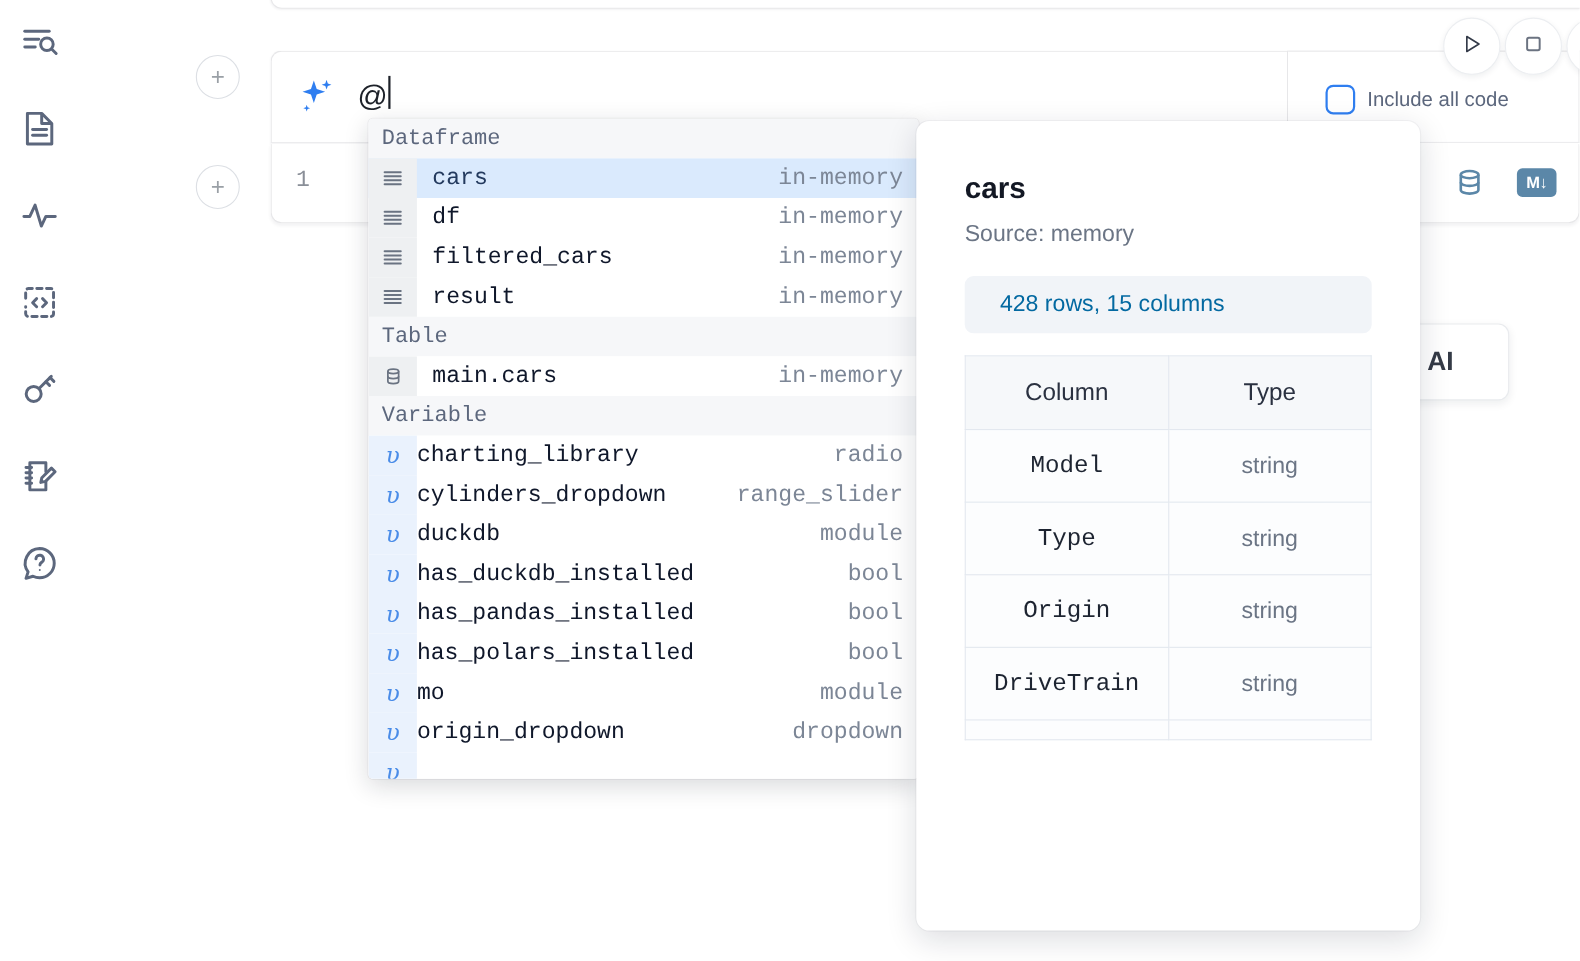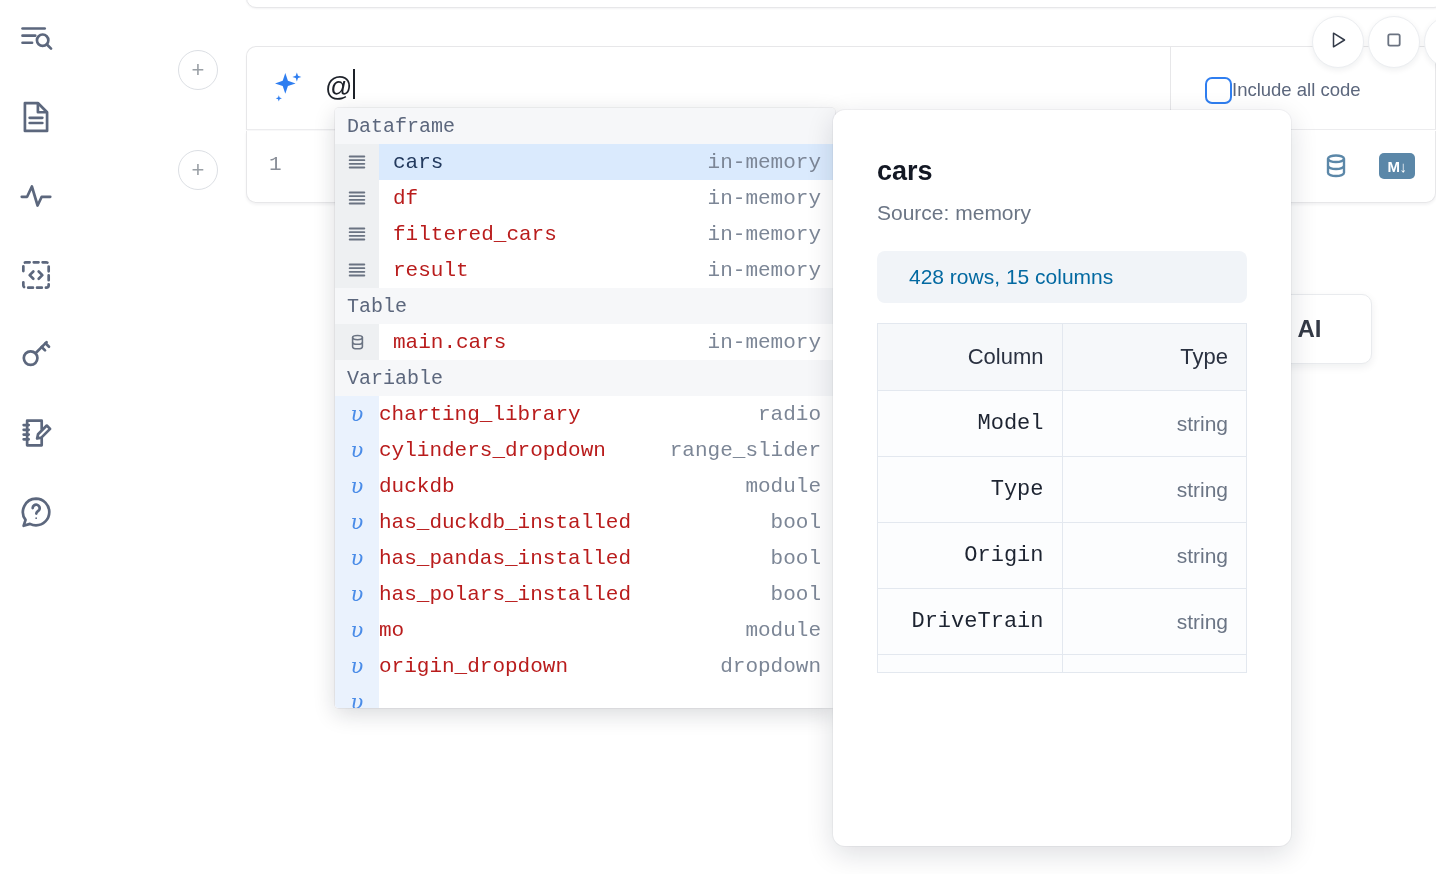--- a/index.html
+++ b/index.html
@@ -77,21 +77,21 @@
   .prompt-right {
     position: absolute; left: 1171px; top: 46px;
     width: 265px; height: 84px;
     background: #ffffff;
     border-top: 1px solid #e7e7e9;
     border-right: 1px solid #e7e7e9;
     border-bottom: 1px solid #ececee;
     display: flex; align-items: center;
     padding-left: 34px;
   }
-  .chk-row { display: flex; align-items: center; margin-top: 4px; }
+  .chk-row { display: flex; align-items: center; gap: 11px; margin-top: 4px; }
   .chk {
     width: 27px; height: 27px; border-radius: 7px;
     border: 2px solid #2f7ef0; background: #fff; cursor: pointer;
   }
   .chk-label { font-size: 18.5px; color: #5c677d; white-space: nowrap; }
 
   
   .round-btn {
     position: absolute; width: 52px; height: 52px; border-radius: 50%;
     background: #ffffff; border: 1px solid #eceef1;
@@ -164,21 +164,21 @@
     height: 36px; display: flex; align-items: center;
     font-size: 21px; cursor: pointer; background: #ffffff;
   }
   .ac-row.selected { background: #daeafd; }
   .ac-row .ic {
     width: 44px; height: 36px; flex: 0 0 44px;
     display: flex; align-items: center; justify-content: center;
     background: #eef0f2;
   }
   .ac-row.var .ic { background: #eaf2fd; color: #4a8ce8; font-style: italic; font-size: 21px; font-family: "DejaVu Serif", serif; }
-  .ac-row .nm { flex: 1; padding-left: 14px; color: #b91c1c; white-space: nowrap; overflow: hidden; }
+  .ac-row .nm { flex: 1; padding-left: 14px; color: #0f172a; white-space: nowrap; overflow: hidden; }
   .ac-row.selected .nm { color: #233a5e; }
   .ac-row .ty {
     padding-right: 14px; color: #7c8696; text-align: center; white-space: nowrap;
   }
   .ac-row.var .nm { padding-left: 0; }
 
   
   .detail {
     position: absolute; left: 833px; top: 110px;
     width: 458px; height: 736px;
@@ -191,21 +191,21 @@
   .detail-title { font-size: 27px; font-weight: 700; color: #131824; margin: 0 0 14px 0; }
   .detail-source { font-size: 21px; color: #6b7585; margin-bottom: 26px; }
   .detail-shape {
     background: #f1f4f8; border-radius: 8px;
     padding: 14px 32px; font-size: 21px; color: #0369a1;
     margin-bottom: 20px;
   }
   table.cols { border-collapse: collapse; width: 100%; table-layout: fixed; }
   table.cols th, table.cols td {
     border: 1px solid #e3e8ef;
-    padding: 20px 18px; text-align: right;
+    padding: 20px 18px; text-align: center;
   }
   table.cols th {
     background: #f6f8fa; font-size: 22px; font-weight: 400; color: #2a3140;
   }
   table.cols td.col-name {
     font-family: "Liberation Mono", monospace; font-size: 22px; color: #1d2431;
     background: #fcfdfe;
   }
   table.cols td.col-type {
     font-size: 21px; color: #6b7585; background: #fcfdfe;

